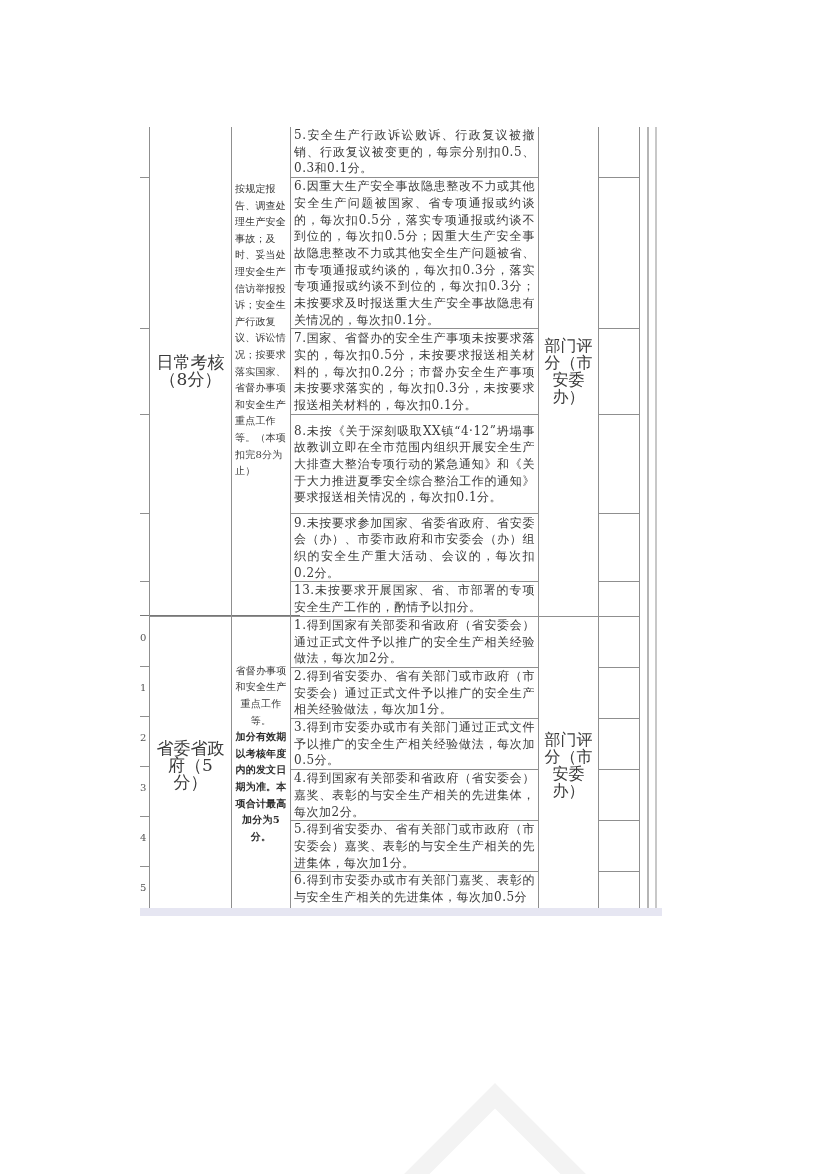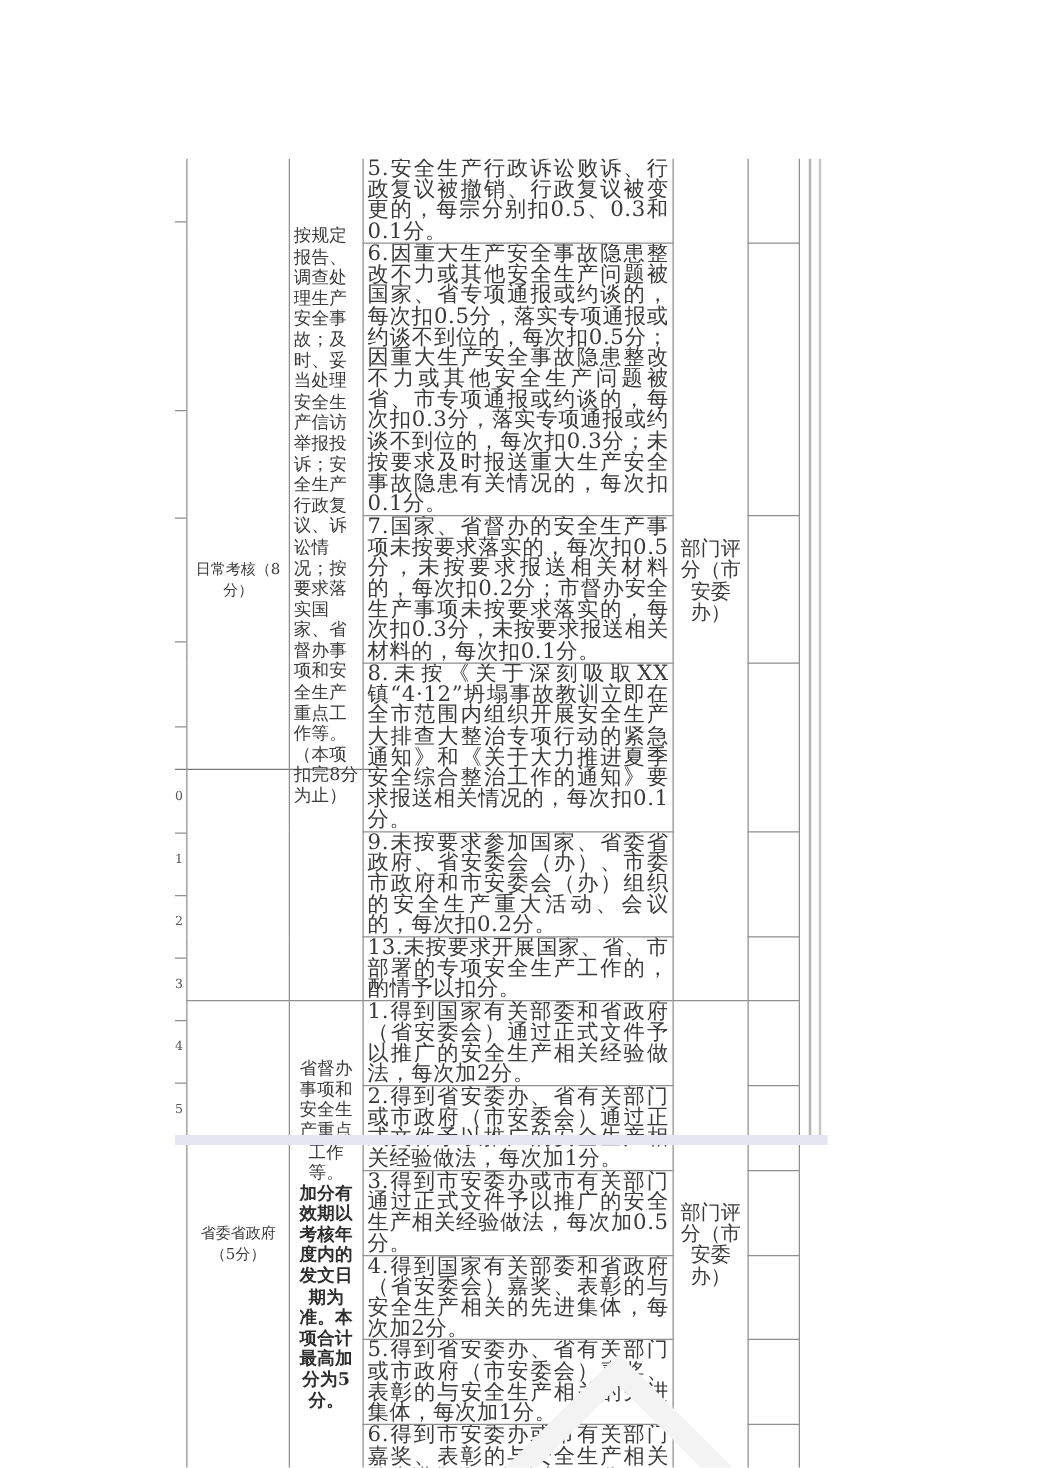--- a/index.html
+++ b/index.html
@@ -2,24 +2,24 @@
 <html><head>
 <meta charset="utf-8">
 <style>
   html, body { margin: 0; padding: 0; background: #ffffff; }
   body { width: 830px; height: 1174px; position: relative; overflow: hidden;
          font-family: "DejaVu Serif", "Liberation Serif", serif; color: #3a3a3a; }
   .page { position: absolute; left: 0; top: 0; width: 830px; height: 1174px; }
   .sheet { position: absolute; left: 140px; top: 127px; width: 522px; height: 788px; }
   table.grid { position: absolute; left: 9px; top: 0; border-collapse: collapse; table-layout: fixed; }
   table.grid td { border: 1px solid #8f8f8f; padding: 0 3px; vertical-align: middle;
-                  font-size: 14px; line-height: 16.6px; overflow: hidden; }
+                  font-size: 10px; line-height: 16.6px; overflow: hidden; }
   table.grid td.item { vertical-align: top; padding: 1px 3px 0 3px; text-align: left; letter-spacing: 0.2px; }
-  table.grid td.cat { text-align: center; font-size: 12px; line-height: 17px; margin-left: 20px; }
-  table.grid td.desc { text-align: justify; font-size: 17px; line-height: 16.7px; letter-spacing: 0.5px; }
+  table.grid td.cat { text-align: center; font-size: 17px; line-height: 17px; margin-left: 20px; }
+  table.grid td.desc { text-align: justify; font-size: 12px; line-height: 16.7px; letter-spacing: 0.5px; }
   table.grid td.method { text-align: center; font-size: 16px; line-height: 17px; }
   table.grid td.blank { }
   .rownum { position: absolute; left: 0; width: 9px; font-size: 10px; color: #555; text-align: left; }
   .tick { position: absolute; left: 0; width: 9px; height: 1px; background: #8f8f8f; }
   .rightrule { position: absolute; top: 0; width: 2px; height: 788px; background: #b5b5b5; }
   .shade { position: absolute; left: 0; top: 781px; width: 522px; height: 8px; background: #e6e6f2; }
   .top-open td { border-top: none !important; }
   b.bold { font-weight: bold; color: #2e2e2e; }
   .watermark { position: absolute; left: 430px; top: 1110px; width: 130px; height: 130px;
                transform: rotate(45deg); border: 18px solid #f3f3f3; box-sizing: border-box; }

